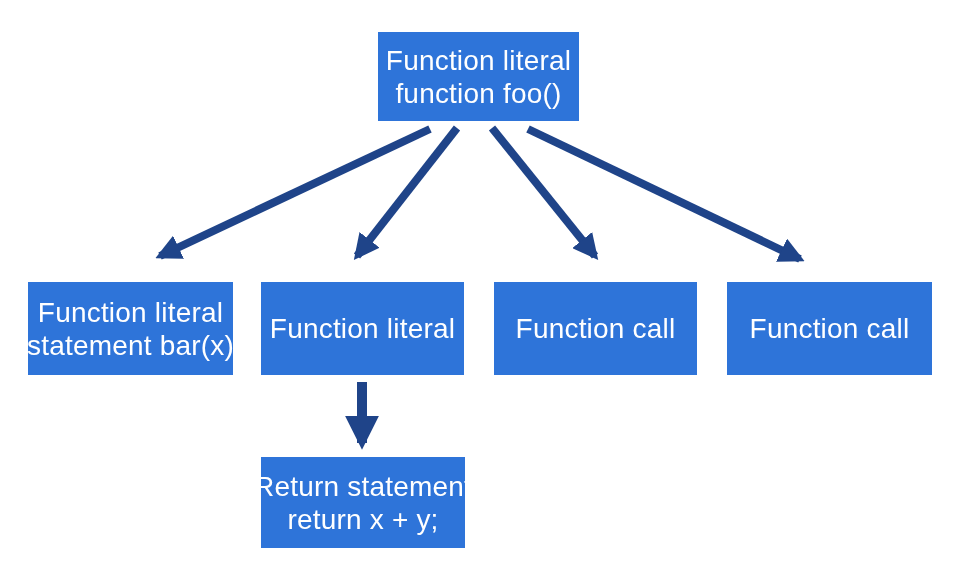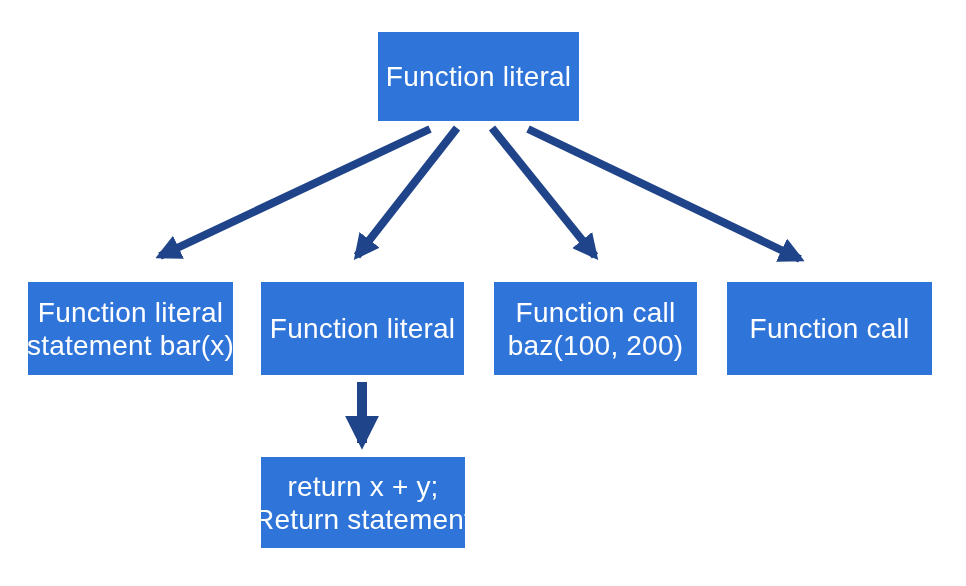--- a/index.html
+++ b/index.html
@@ -69,38 +69,38 @@
     </defs>
     <line class="edge" x1="430" y1="129" x2="160" y2="256" marker-end="url(#arrowhead)"></line>
     <line class="edge" x1="457" y1="128" x2="357" y2="256" marker-end="url(#arrowhead)"></line>
     <line class="edge" x1="492" y1="128" x2="595" y2="256" marker-end="url(#arrowhead)"></line>
     <line class="edge" x1="528" y1="129" x2="800" y2="259" marker-end="url(#arrowhead)"></line>
     <line class="edge edge-vertical" x1="362" y1="382" x2="362" y2="443" marker-end="url(#arrowhead-v)"></line>
   </svg>
 
   <div class="node node-foo">
     <span>Function literal</span>
+    <span>function foo()</span>
   </div>
 
   <div class="node node-bar">
     <span>Function literal</span>
     <span>statement bar(x)</span>
   </div>
 
   <div class="node node-baz">
     <span>Function literal</span>
   </div>
 
   <div class="node node-baz-call">
     <span>Function call</span>
-    <span>baz(100, 200)</span>
   </div>
 
   <div class="node node-console-log">
     <span>Function call</span>
   </div>
 
   <div class="node node-return">
+    <span>Return statement</span>
     <span>return x + y;</span>
-    <span>Return statement</span>
   </div>
 
 </div>
 
 </body></html>

